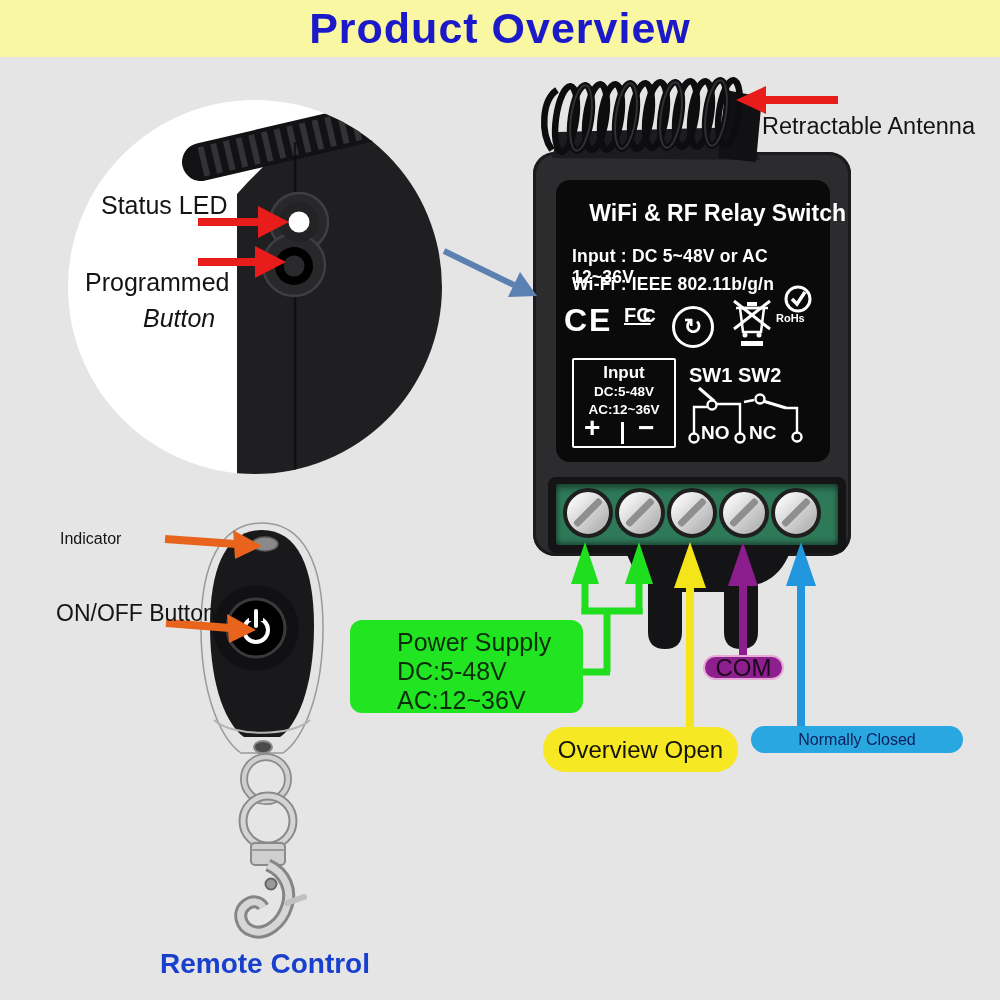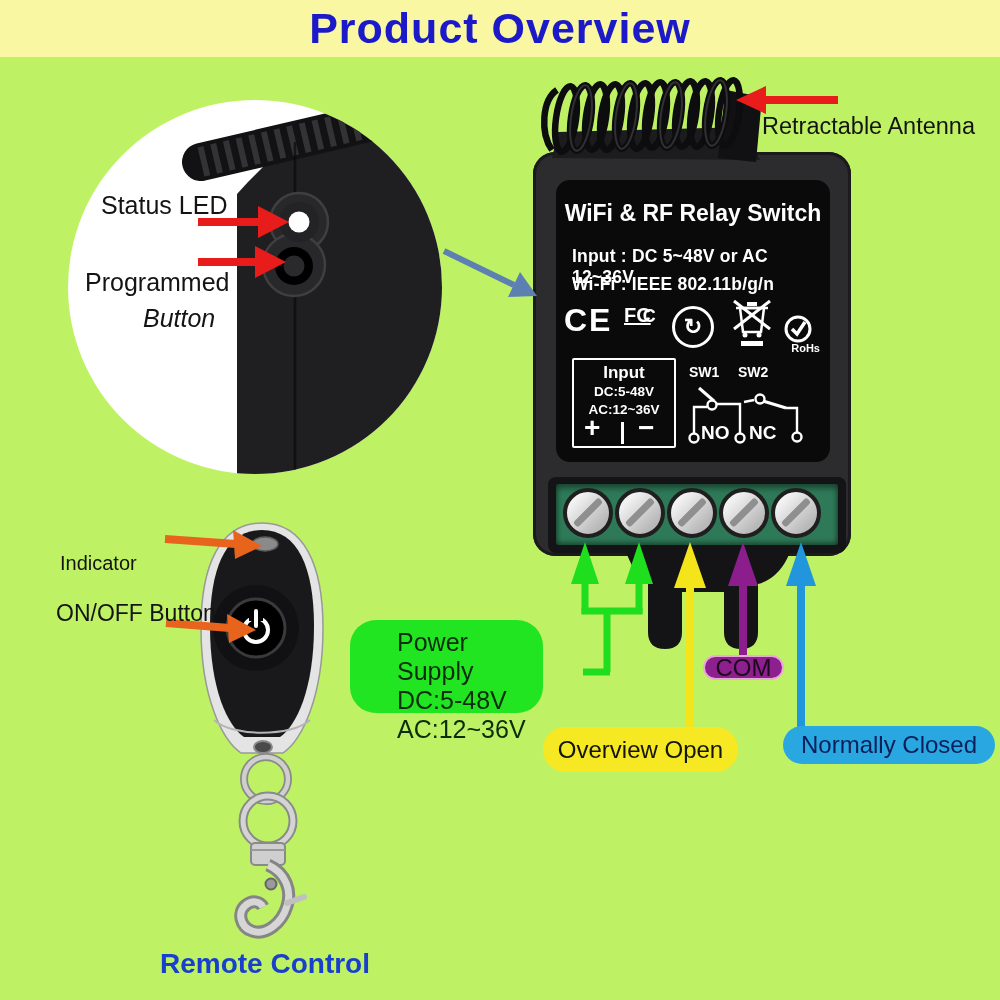--- a/index.html
+++ b/index.html
@@ -1,59 +1,59 @@
 <!DOCTYPE html>
 <html><head>
 <meta charset="utf-8">
 <style>
   html,body{margin:0;padding:0;}
   body{font-family:"Liberation Sans", sans-serif;}
-  #stage{position:relative;width:1000px;height:1000px;background:#bef264;overflow:hidden;}
+  #stage{position:relative;width:1000px;height:1000px;background:#e5e5e5;overflow:hidden;}
   .abs{position:absolute;}
   .t{position:absolute;color:#141414;white-space:nowrap;}
   #banner{position:absolute;left:0;top:0;width:1000px;height:57px;background:#faf7a3;
           display:flex;align-items:center;justify-content:center;}
   #banner .title{color:#1c1ac8;font-size:43px;font-weight:bold;letter-spacing:1px;}
   
   #inset{position:absolute;left:68px;top:100px;width:374px;height:374px;background:#ffffff;
          border-radius:50%;overflow:hidden;}
   
   #shell{position:absolute;left:533px;top:152px;width:318px;height:404px;background:#2c2c2e;
          border-radius:22px;box-shadow:inset 0 0 0 3px #1b1b1d;}
   #panel{position:absolute;left:556px;top:180px;width:274px;height:282px;background:#0a0a0a;
          border-radius:14px;color:#fff;}
-  #panel .devname{position:absolute;left:0;top:20px;width:100%;text-align:center;
+  #panel .devname{position:absolute;left:16px;top:20px;width:100%;text-align:right;
          font-size:23px;font-weight:bold;}
   #panel .spec{position:absolute;left:16px;font-size:17.5px;font-weight:bold;letter-spacing:0.2px;}
   .certtext{font-weight:bold;color:#fff;}
   #inputbox{position:absolute;left:16px;top:178px;width:100px;height:86px;
             border:2.5px solid #fff;border-radius:2px;}
   #inputbox .ib-title{position:absolute;top:3px;width:100%;text-align:center;font-size:17px;font-weight:bold;}
   #inputbox .ib-line{position:absolute;width:100%;text-align:center;font-size:13.5px;font-weight:bold;}
-  .swlabel{position:absolute;font-size:14px;font-weight:bold;color:#fff;}
+  .swlabel{position:absolute;font-size:20px;font-weight:bold;color:#fff;}
   .nonc{position:absolute;font-size:19px;font-weight:bold;color:#fff;}
   
   #terms{position:absolute;left:548px;top:477px;width:298px;height:76px;background:#141416;border-radius:8px;}
   #terms .green{position:absolute;left:8px;top:7px;width:282px;height:61px;background:#2e7a58;
         box-shadow:inset 0 4px 6px rgba(0,0,0,.45), inset 0 -3px 5px rgba(0,0,0,.35);border-radius:3px;}
   .screw{position:absolute;width:50px;height:50px;border-radius:50%;
          background:linear-gradient(135deg,#f2f2f2 20%,#b8b8b8 80%);border:4px solid #1f1f1f;box-sizing:border-box;}
   .screw .slot{position:absolute;left:3px;top:17px;width:36px;height:7px;background:#8f8f8f;
          border-radius:3px;transform:rotate(-45deg);}
   
   .callout{position:absolute;display:flex;align-items:center;justify-content:center;}
-  #ps-box{left:350px;top:620px;width:193px;height:93px;background:#22e522;border-radius:26px;
+  #ps-box{left:350px;top:620px;width:233px;height:93px;background:#22e522;border-radius:12px;
           display:block;box-sizing:border-box;padding:8px 0 0 47px;}
   #ps-box div{font-size:25px;line-height:29px;color:#0b2d0b;}
   #com-box{left:703px;top:655px;width:81px;height:25px;background:#8e1f8e;border-radius:20px;
            border:2px solid #e9a9d8;box-sizing:border-box;font-size:24px;color:#1c0a1c;}
   #no-box{left:543px;top:727px;width:195px;height:45px;background:#f6e823;border-radius:22px;
           font-size:24px;color:#141408;}
-  #nc-box{left:783px;top:726px;width:212px;height:38px;background:#29a7e0;border-radius:21px;
-          font-size:24px;color:#0d1e5a;}
+  #nc-box{left:751px;top:726px;width:212px;height:27px;background:#29a7e0;border-radius:21px;
+          font-size:16px;color:#0d1e5a;}
   #remote-caption{left:155px;top:948px;width:220px;text-align:center;font-size:28px;font-weight:bold;
           color:#1940cc;position:absolute;}
   svg{display:block;}
 </style>
 </head>
 <body>
 
 <div id="stage">
 
   <div id="banner">
@@ -92,21 +92,21 @@
     <svg class="abs" style="left:172px;top:112px;" width="48" height="56" viewBox="0 0 48 56">
       <polygon points="12,16 36,16 33,40 15,40" fill="none" stroke="#fff" stroke-width="2.5"></polygon>
       <line x1="8" y1="16" x2="40" y2="16" stroke="#fff" stroke-width="2.5"></line>
       <rect x="19" y="10" width="10" height="4" fill="#fff"></rect>
       <circle cx="17" cy="43" r="2.5" fill="#fff"></circle>
       <circle cx="31" cy="43" r="2.5" fill="#fff"></circle>
       <line x1="6" y1="9" x2="42" y2="37" stroke="#fff" stroke-width="3"></line>
       <line x1="42" y1="9" x2="6" y2="37" stroke="#fff" stroke-width="3"></line>
       <rect x="13" y="49" width="22" height="5" fill="#fff"></rect>
     </svg>
-    <div class="abs" style="left:220px;top:134px;width:44px;text-align:right;">
+    <div class="abs" style="left:220px;top:104px;width:44px;text-align:left;">
       <svg width="30" height="30" viewBox="0 0 30 30" style="margin:0 auto;">
         <circle cx="15" cy="15" r="12" fill="none" stroke="#fff" stroke-width="3"></circle>
         <path d="M9,15 L14,20 L22,8" fill="none" stroke="#fff" stroke-width="3.5"></path>
       </svg>
       <div class="certtext" style="font-size:11px;margin-top:-2px;">RoHs</div>
     </div>
 
     <div id="inputbox">
       <div class="ib-title">Input</div>
       <div class="ib-line" style="top:24px;">DC:5-48V</div>
@@ -268,21 +268,21 @@
     <g>
       <line x1="166" y1="623" x2="230" y2="628" stroke="#e8641c" stroke-width="8"></line>
       <polygon points="256,630 227,614 229,643" fill="#e8641c"></polygon>
     </g>
   </svg>
 
   <div class="t" style="left:101px;top:191px;font-size:25px;z-index:3;">Status LED</div>
   <div class="t" style="left:85px;top:268px;font-size:25px;z-index:3;">Programmed</div>
   <div class="t" style="left:143px;top:304px;font-size:25px;z-index:3;font-style:italic;">Button</div>
   <div class="t" style="left:762px;top:113px;font-size:23.5px;z-index:3;">Retractable Antenna</div>
-  <div class="t" style="left:60px;top:552px;font-size:20px;z-index:3;">Indicator</div>
+  <div class="t" style="left:60px;top:530px;font-size:16px;z-index:3;">Indicator</div>
   <div class="t" style="left:28px;top:600px;font-size:23px;z-index:3;margin-left:28px;">ON/OFF Button</div>
 
   <div class="callout" id="ps-box" style="z-index:3;">
     <div>Power Supply</div>
     <div>DC:5-48V</div>
     <div>AC:12~36V</div>
   </div>
   <div class="callout" id="com-box" style="z-index:3;">COM</div>
   <div class="callout" id="no-box" style="z-index:3;">Overview Open</div>
   <div class="callout" id="nc-box" style="z-index:3;">Normally Closed</div>

